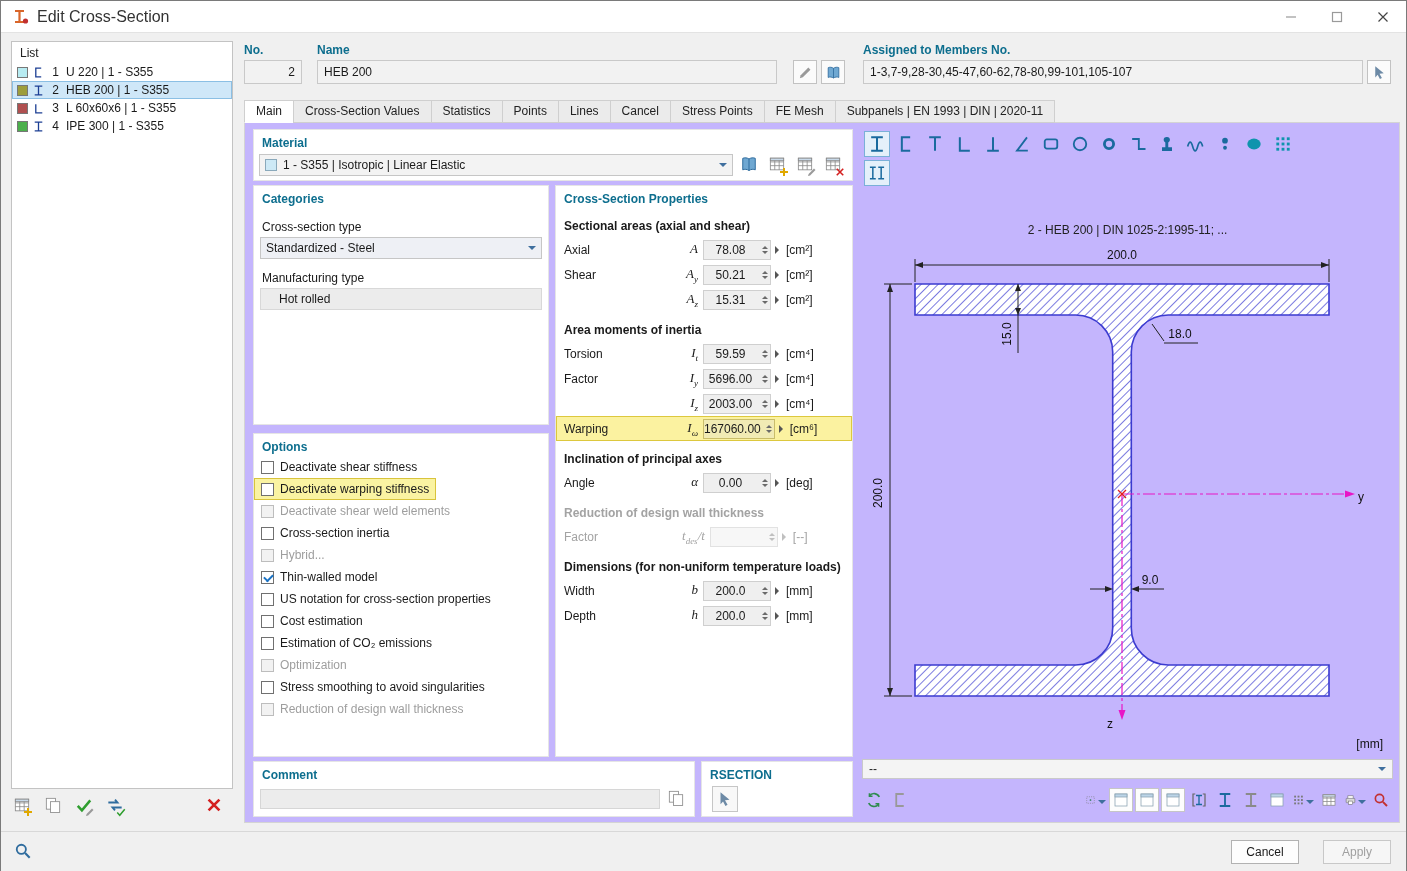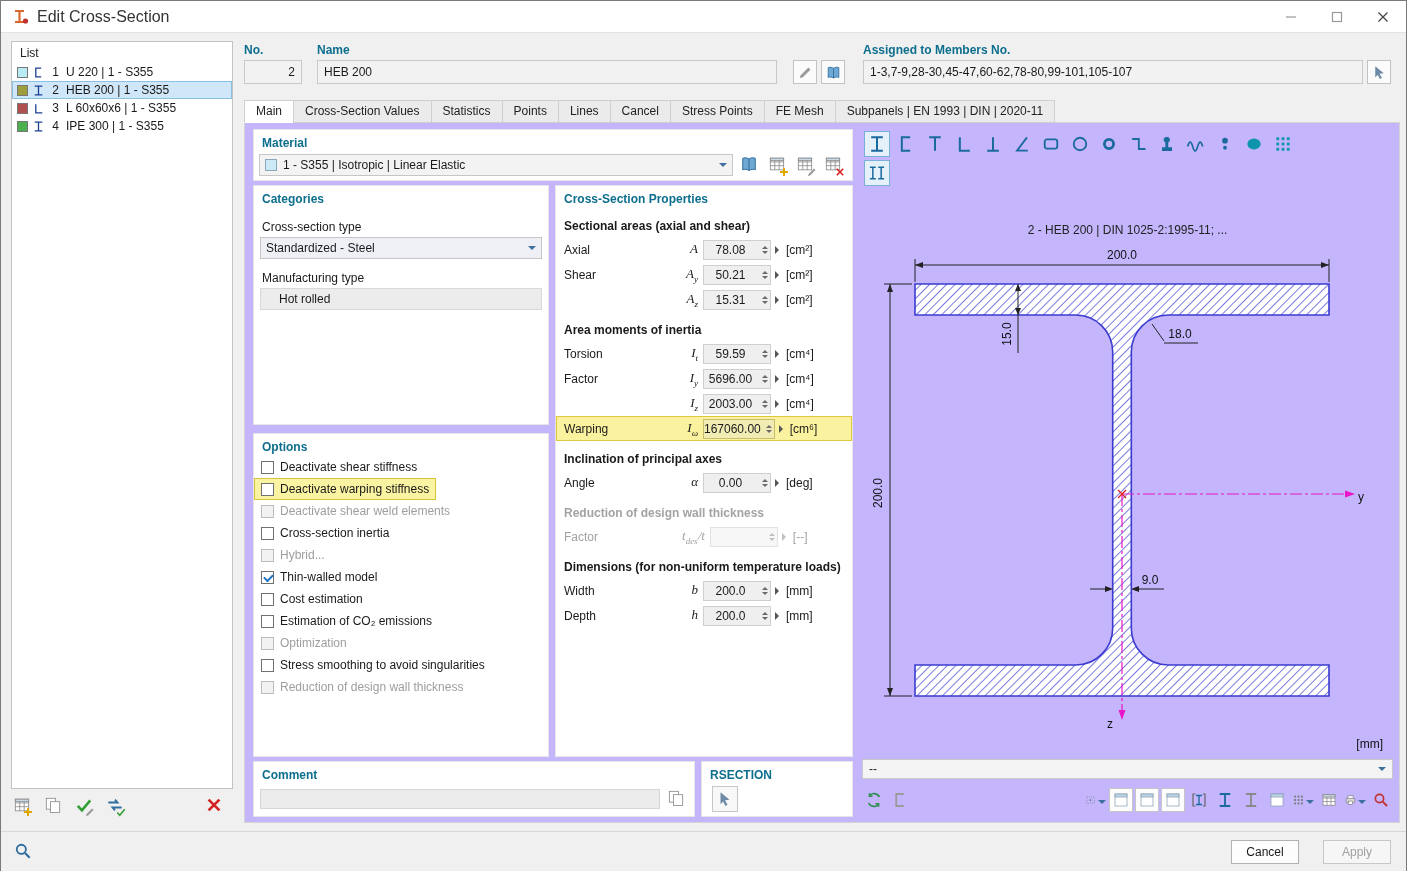--- a/index.html
+++ b/index.html
@@ -450,20 +450,24 @@
             <span class="cb"></span>
             <span class="opt-label">Cross-section inertia</span>
           </div>
         <div class="opt dis">
             <span class="cb"></span>
             <span class="opt-label">Hybrid...</span>
           </div>
         <div class="opt checked">
             <span class="cb"></span>
             <span class="opt-label">Thin-walled model</span>
+          </div>
+        <div class="opt">
+            <span class="cb"></span>
+            <span class="opt-label">US notation for cross-section properties</span>
           </div>
         <div class="opt">
             <span class="cb"></span>
             <span class="opt-label">Cost estimation</span>
           </div>
         <div class="opt">
             <span class="cb"></span>
             <span class="opt-label">Estimation of CO₂ emissions</span>
           </div>
         <div class="opt dis">

